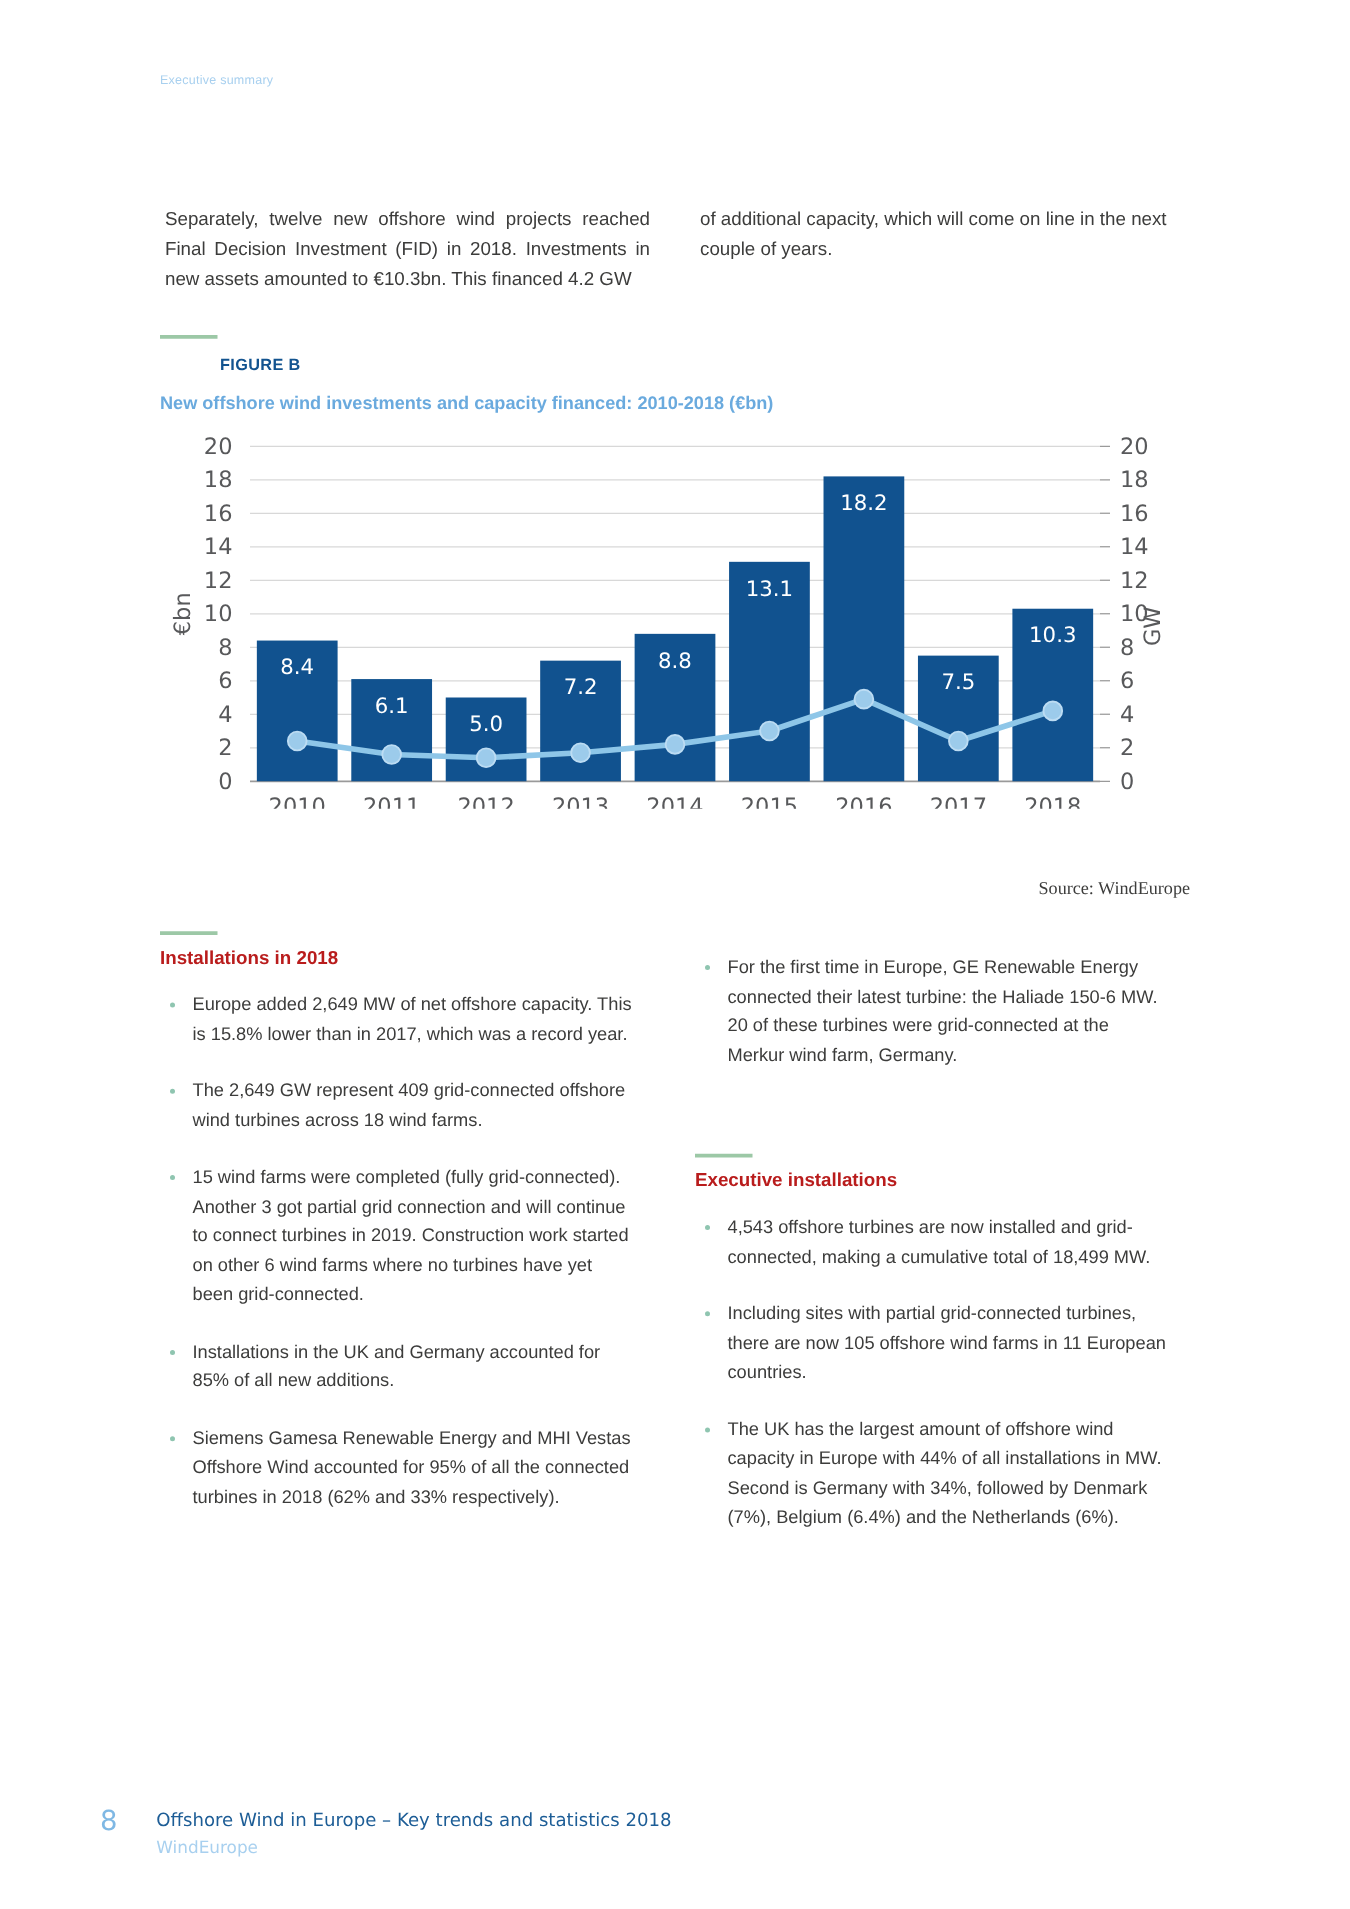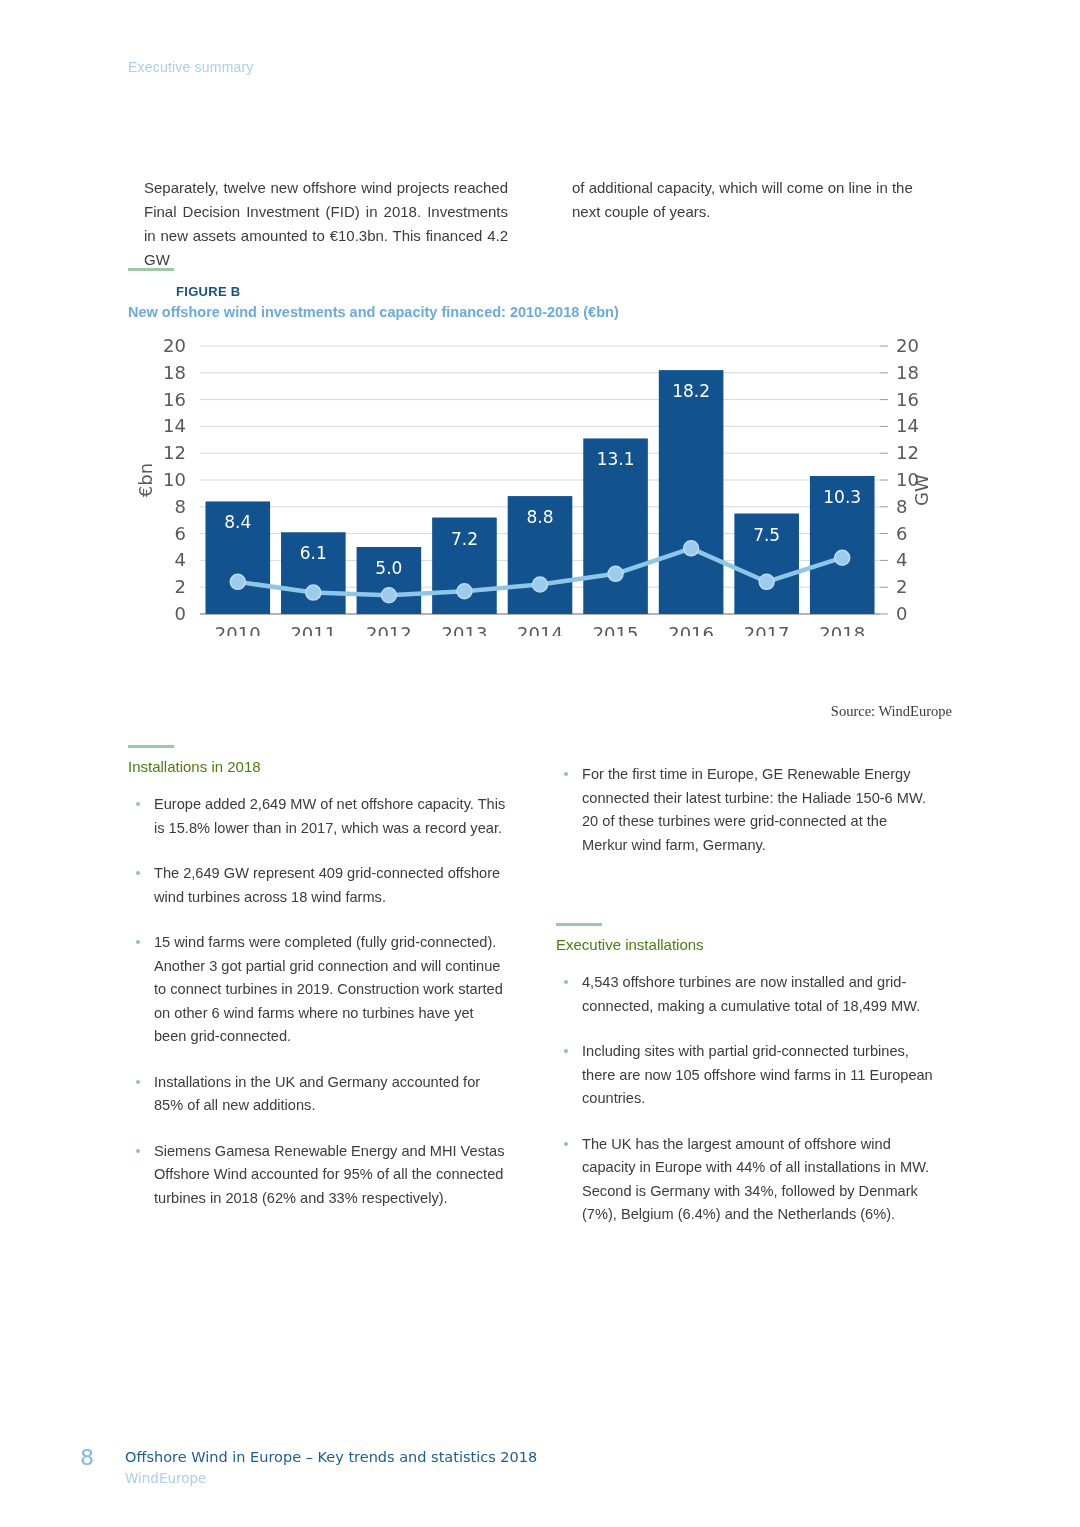--- a/index.html
+++ b/index.html
@@ -6,49 +6,49 @@
   body{
     width:1080px;height:1527px;background:#ffffff;
     font-family:"Liberation Sans", sans-serif;
     color:#3c3c3b;position:relative;overflow:hidden;
   }
   .page{position:absolute;inset:0;}
 
   
   .running-head{
     position:absolute;left:128px;top:59px;
-    font-size:14px;letter-spacing:.2px;color:#a8d0ef;
+    font-size:10px;letter-spacing:.2px;color:#a8d0ef;
   }
 
   
   .intro{position:absolute;left:128px;top:160px;width:824px;
          display:flex;gap:32px;}
   .intro .col{width:396px;}
-  .intro p{margin:16px;font-size:15px;line-height:24px;color:#3c3c3b;}
+  .intro p{margin:4px;font-size:15px;line-height:24px;color:#3c3c3b;}
   .intro .col-left p{text-align:justify;}
 
   
   .figure{position:absolute;left:128px;top:268px;width:824px;}
   .rule-green{width:46px;height:3px;background:#9cc8a6;margin-bottom:13px;}
   .fig-label{font-size:13px;font-weight:bold;color:#12538f;letter-spacing:.3px;margin-left:48px;}
-  .fig-title{font-size:14.5px;font-weight:bold;color:#6aaade;margin-top:5px;}
+  .fig-title{font-size:14.5px;font-weight:bold;color:#6aaade;margin-top:16px;}
 
   
   .chart{position:relative;width:824px;height:300px;margin-top:16px;
          font-family:"DejaVu Sans", sans-serif;}
   .chart svg{display:block;}
 
   .source{position:absolute;left:128px;top:703px;width:824px;text-align:right;
           font-size:14.5px;color:#3c3c3b;font-family:Liberation Serif, serif;}
 
   
   .sections{position:absolute;left:128px;top:745px;width:824px;
             display:flex;gap:32px;}
   .sections .col{width:396px;position:relative;}
-  .sec-head{font-size:15px;font-weight:normal;color:#4d7c0f;margin:10px 0 0 0;}
+  .sec-head{font-size:15px;font-weight:bold;color:#b91c1c;margin:10px 0 0 0;}
   .rule-green-sm{width:46px;height:3px;background:#9cc8a6;}
 
   ul.bullets{list-style:none;margin:18px 16px 0 0;padding:0;}
   ul.bullets li{position:relative;padding-left:26px;margin-bottom:22px;
                 font-size:14.6px;line-height:23.5px;color:#3c3c3b;}
   ul.bullets li:before{content:"";position:absolute;left:8px;top:9px;
                 width:4px;height:4px;border-radius:50%;background:#8fc5b0;}
 
   .right-offset{margin-top:0;}
   .gap-block{height:44px;}

